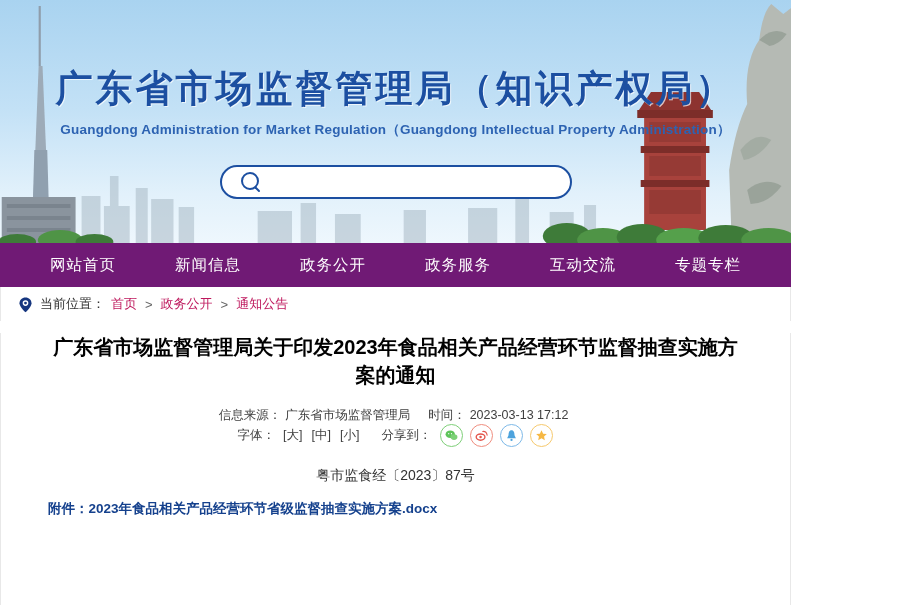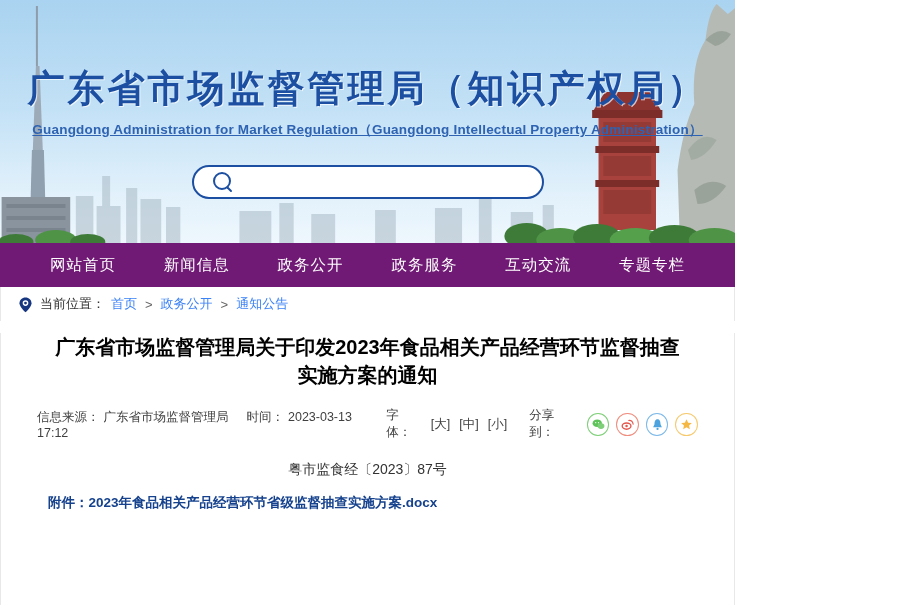--- a/index.html
+++ b/index.html
@@ -1,54 +1,54 @@
 <!DOCTYPE html>
 <html><head>
 <meta charset="utf-8">
 <style>
   * { margin:0; padding:0; box-sizing:border-box; }
   html,body { width:921px; height:605px; }
   body { font-family:"Liberation Sans","DejaVu Sans",sans-serif; background:#fff; overflow:hidden; }
-  .page { width:735px; height:605px; overflow:hidden; background:#fff; position:relative; }
+  .page { width:791px; height:605px; overflow:hidden; background:#fff; position:relative; }
 
   
   .site-header { position:relative; height:243px;
     background:linear-gradient(180deg,#a9d3f0 0%,#c3e1f6 45%,#e2f1fb 80%,#eef7fd 100%); overflow:hidden; }
   .header-decor { position:absolute; inset:0; width:100%; height:100%; }
   .header-text { position:relative; text-align:center; z-index:2; }
   .site-title { padding-top:64px; font-size:37px; font-weight:bold; color:#1c4fa1; letter-spacing:3px;
     text-shadow:1px 1px 0 rgba(255,255,255,.7); }
-  .site-subtitle { margin-top:7px; font-size:13.5px; font-weight:bold; color:#2d63b2; letter-spacing:.2px;text-decoration:underline; }
+  .site-subtitle { margin-top:7px; font-size:13.5px; font-weight:bold; color:#2d63b2; letter-spacing:.2px; }
   .search-bar { position:absolute; z-index:3; left:50%; transform:translateX(-50%); top:165px;
     width:352px; height:34px; background:#fff; border:2px solid #1c4fa1; border-radius:18px;
     display:flex; align-items:center; padding:0 10px 0 16px; }
   .search-input { flex:1; border:none; outline:none; font-size:13.5px; color:#333; background:transparent;
     font-family:"Liberation Sans","DejaVu Sans",sans-serif; }
   .search-input::placeholder { color:#8a8a8a; }
   .search-btn { width:26px; height:26px; background:none; border:none; cursor:pointer; display:flex;
     align-items:center; justify-content:center; }
 
   
   .main-nav { height:44px; background:#701a75; display:flex; align-items:stretch;
     justify-content:space-between; padding:0 30px; }
   .nav-item { color:#fff; font-size:15.5px; line-height:44px; padding:0 20px; cursor:pointer;
     letter-spacing:1px; white-space:nowrap; }
 
   
   .breadcrumb { height:34px; display:flex; align-items:center; padding-left:16px; font-size:13px;
     color:#333; gap:6px; background:#fff; border-left:1px solid #e8e8e8; border-right:1px solid #e8e8e8; }
-  .breadcrumb a { color:#3b82f6; text-decoration:none; cursor:pointer; }
+  .breadcrumb a { color:#be185d; text-decoration:none; cursor:pointer; }
   .crumb-sep { color:#666; margin:0 2px; }
 
   
   .article { padding:0 20px; border-left:1px solid #e8e8e8; border-right:1px solid #e8e8e8; height:527px; }
   .article-title { text-align:center; font-size:20px; font-weight:bold; color:#010101;
     margin:12px 30px 16px 30px; line-height:1.4; }
   .meta-row { display:flex; justify-content:space-between; align-items:center; padding:2px 16px 0 16px;
-    font-size:12.5px; color:#404040; }
+    font-size:12.5px; color:#404040;flex-direction:column; }
   .meta-left span { margin-right:4px; }
   .meta-left .gap { margin-left:14px; }
   .meta-right { display:flex; align-items:center; gap:7px; }
   .font-size-btn { cursor:pointer; color:#404040; margin:0 1px; }
   .share-label { margin-left:14px; margin-right:2px; }
   .share-circle { width:23px; height:23px; border-radius:50%; display:inline-flex; align-items:center;
     justify-content:center; cursor:pointer; background:#fff; }
   .share-circle.wechat { border:1px solid #7ecf78; }
   .share-circle.weibo  { border:1px solid #ef8d7e; }
   .share-circle.qq     { border:1px solid #7db9e8; }

